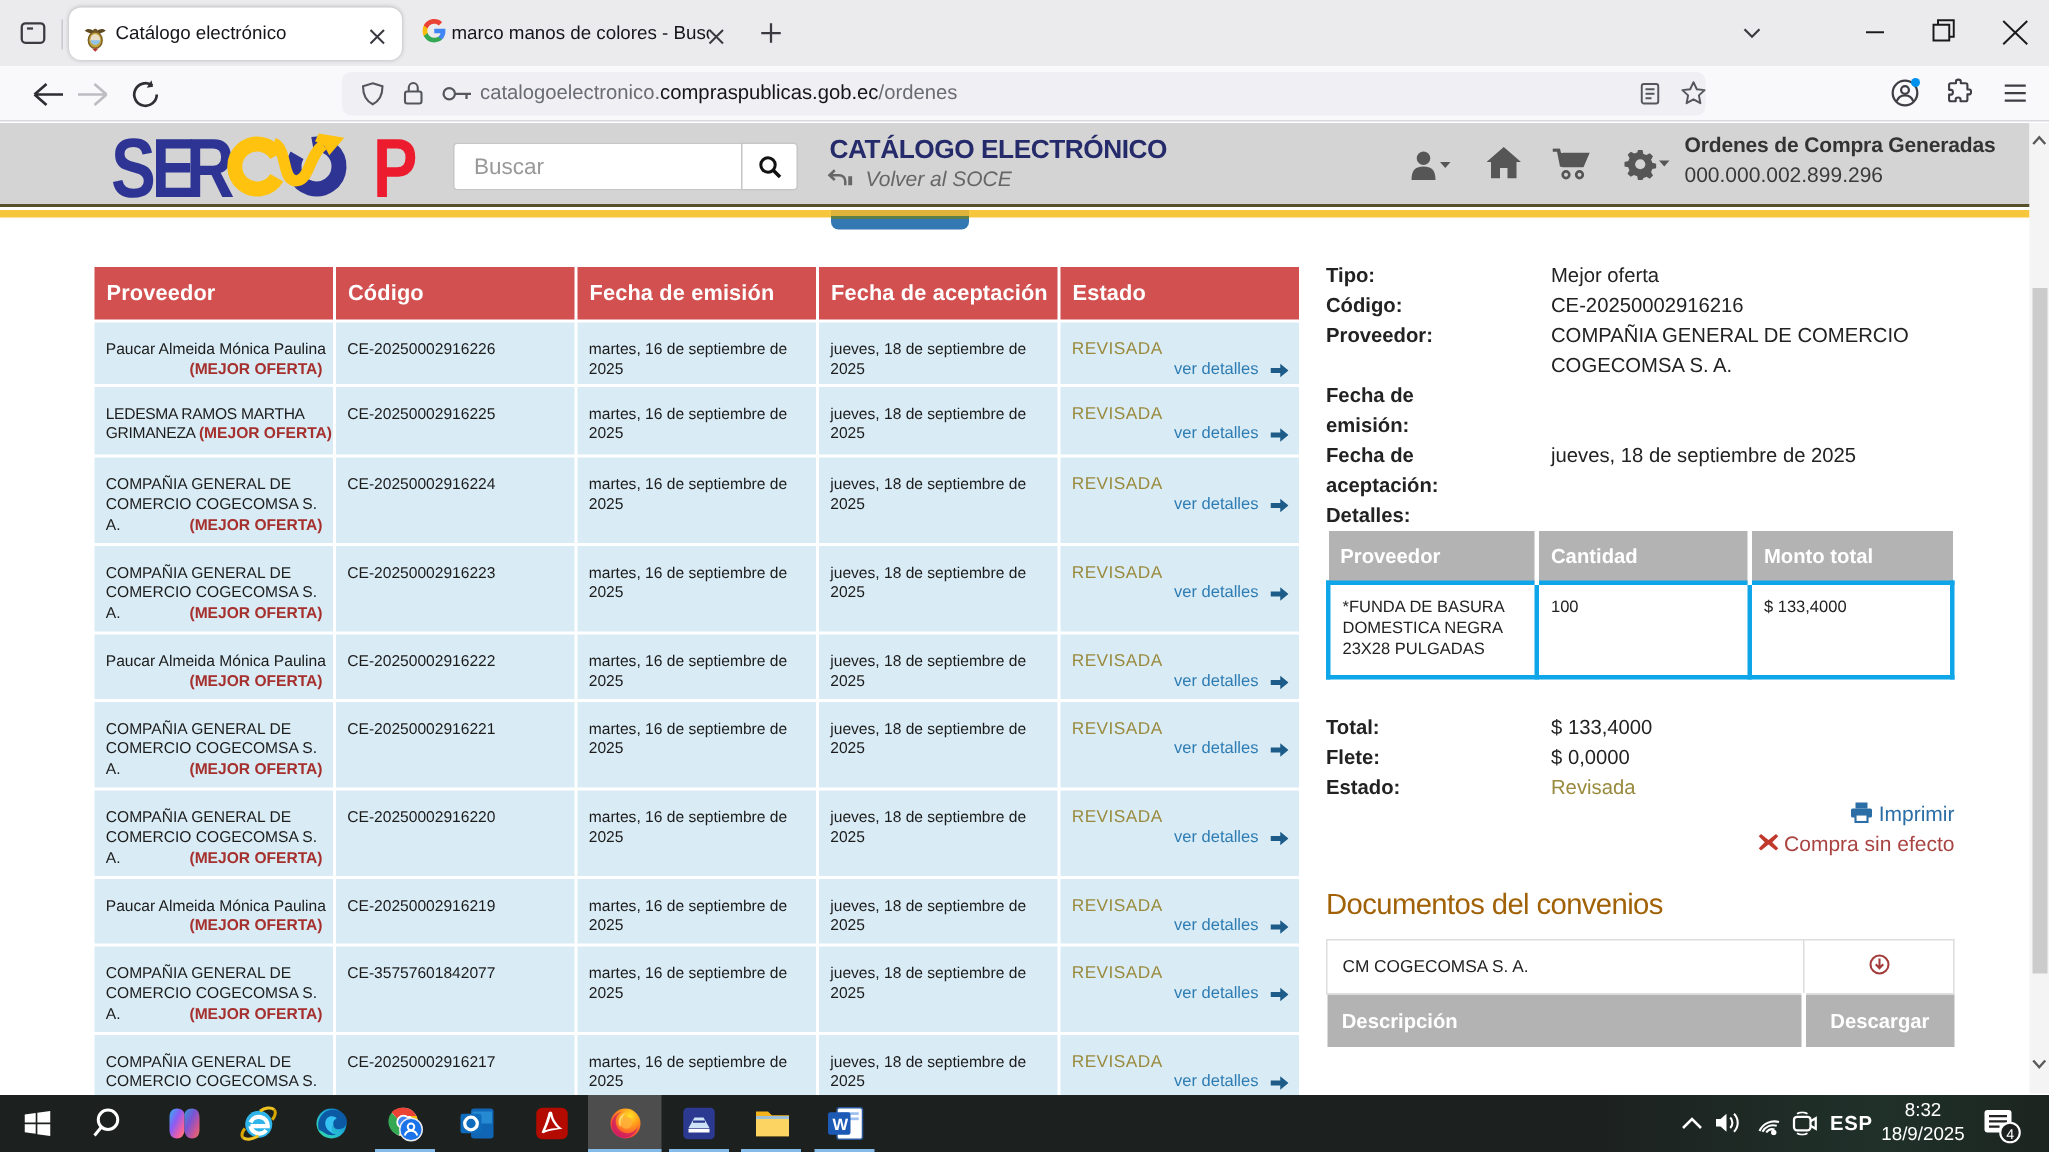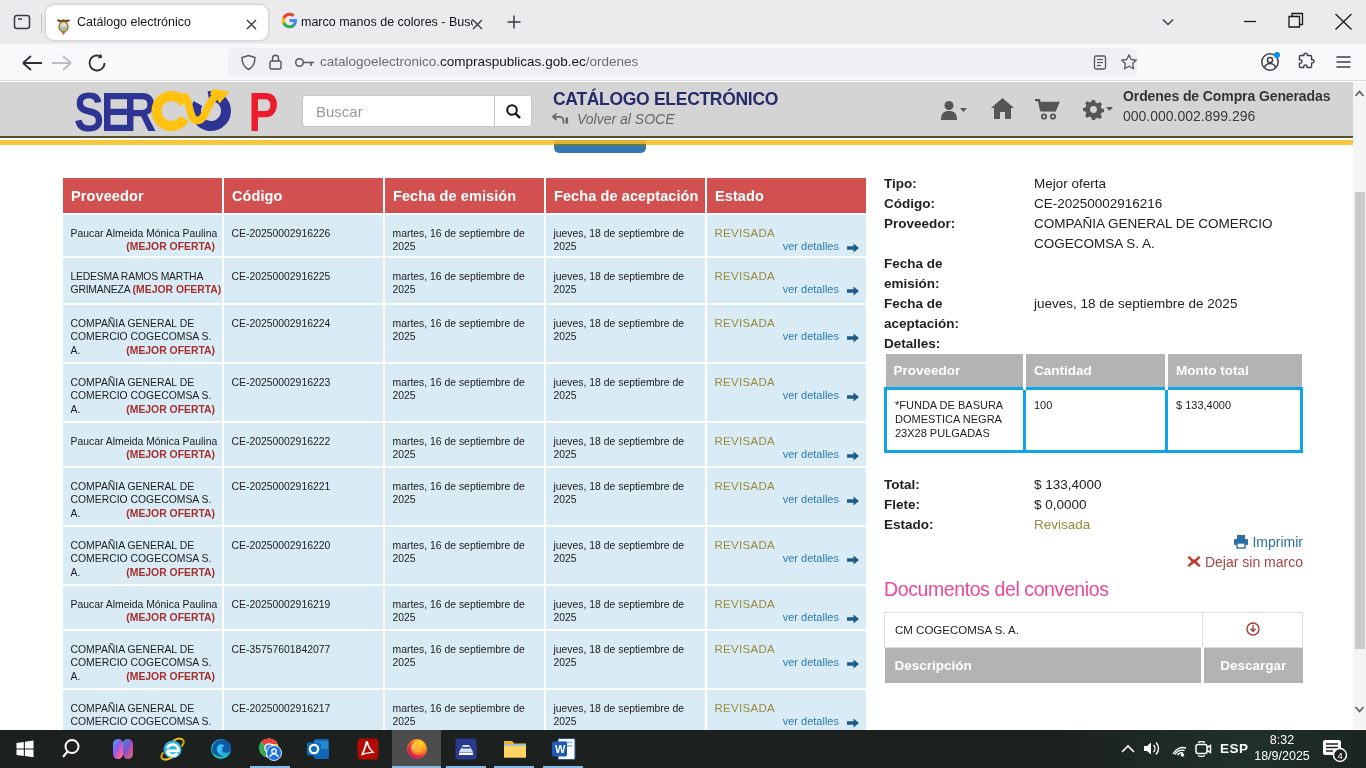--- a/index.html
+++ b/index.html
@@ -71,21 +71,21 @@
 
 #dettable { width:419px; border-collapse:collapse; margin-top:3px; }
 #dettable th { background:#b3b3b3; color:#fff; text-align:left; font-size:13.5px; padding:9px 8px; border:none; border-right:3px solid #fff; font-weight:bold; }
 #dettable th:last-child { border-right:none; }
 #dettable td { font-size:11px; color:#222; border:3px solid #0ea5e9; padding:8px 8px 10px 8px; vertical-align:top; line-height:14px; }
 
 .rlink { text-align:right; font-size:14px; margin-top:0px; line-height:20px; }
 .rlink .imp { color:#2b6ea5; }
 .rlink .dej { color:#a94442; }
 
-#dochead { font-size:19.5px; color:#ec4899; margin-top:6px; letter-spacing:-0.4px; }
+#dochead { font-size:19.5px; color:#a16207; margin-top:20px; letter-spacing:-0.4px; }
 #doctable { width:419px; border-collapse:collapse; margin-top:11px; }
 #doctable th { background:#b3b3b3; color:#fff; text-align:left; font-size:13.5px; padding:10px 10px; border:none; border-right:3px solid #fff; font-weight:bold; }
 #doctable th:last-child { border-right:none; }
 #doctable td { font-size:11.5px; color:#222; border:1px solid #ddd; padding:9px 10px; }
 
 
 #taskbar { position:absolute; left:0; top:730px; width:1366px; height:38px; background:linear-gradient(90deg,#1c211f 0%,#1c211f 78%,#20312a 92%,#1c2420 100%); }
 .tico { position:absolute; top:6px; width:26px; height:26px; }
 .tline { position:absolute; top:35.5px; height:2.5px; background:#85bbe8; }
 #ffhl { position:absolute; left:392px; top:0; width:49px; height:38px; background:#4d4d4d; }
@@ -428,21 +428,21 @@
         <div class="plabel">Estado:</div>
         <div class="pval olive">Revisada</div>
       </div>
     <div class="rlink" style="margin-top:-3px"><svg width="16" height="15" viewBox="0 0 16 15" style="vertical-align:-2px">
           <path d="M4 5 V1 H12 V5" fill="#2b6ea5"></path>
           <rect x="1" y="5" width="14" height="6" rx="1" fill="#2b6ea5"></rect>
           <rect x="4" y="9" width="8" height="5" fill="#fff" stroke="#2b6ea5" stroke-width="1.4"></rect>
         </svg> <span class="imp">Imprimir</span></div>
     <div class="rlink"><svg width="14" height="13" viewBox="0 0 14 13" style="vertical-align:-1px">
           <path d="M2 1 L7 5 L12 1 L13.5 2.5 L9.5 6.5 L13.5 10.5 L12 12 L7 8 L2 12 L0.5 10.5 L4.5 6.5 L0.5 2.5 Z" fill="#c0392b"></path>
-        </svg> <span class="dej">Dejar sin marco</span></div>
+        </svg> <span class="dej">Compra sin efecto</span></div>
     <div id="dochead">Documentos del convenios</div>
     <table id="doctable">
       <tbody>
           <tr>
             <td>CM COGECOMSA S. A.</td>
             <td style="text-align:center"><svg width="14" height="14" viewBox="0 0 14 14">
                 <circle cx="7" cy="7" r="6" fill="none" stroke="#a43c3c" stroke-width="1.4"></circle>
                 <path d="M7 3 V9 M4.5 6.8 L7 9.5 L9.5 6.8" stroke="#a43c3c" stroke-width="1.4" fill="none"></path>
               </svg></td>
           </tr>

